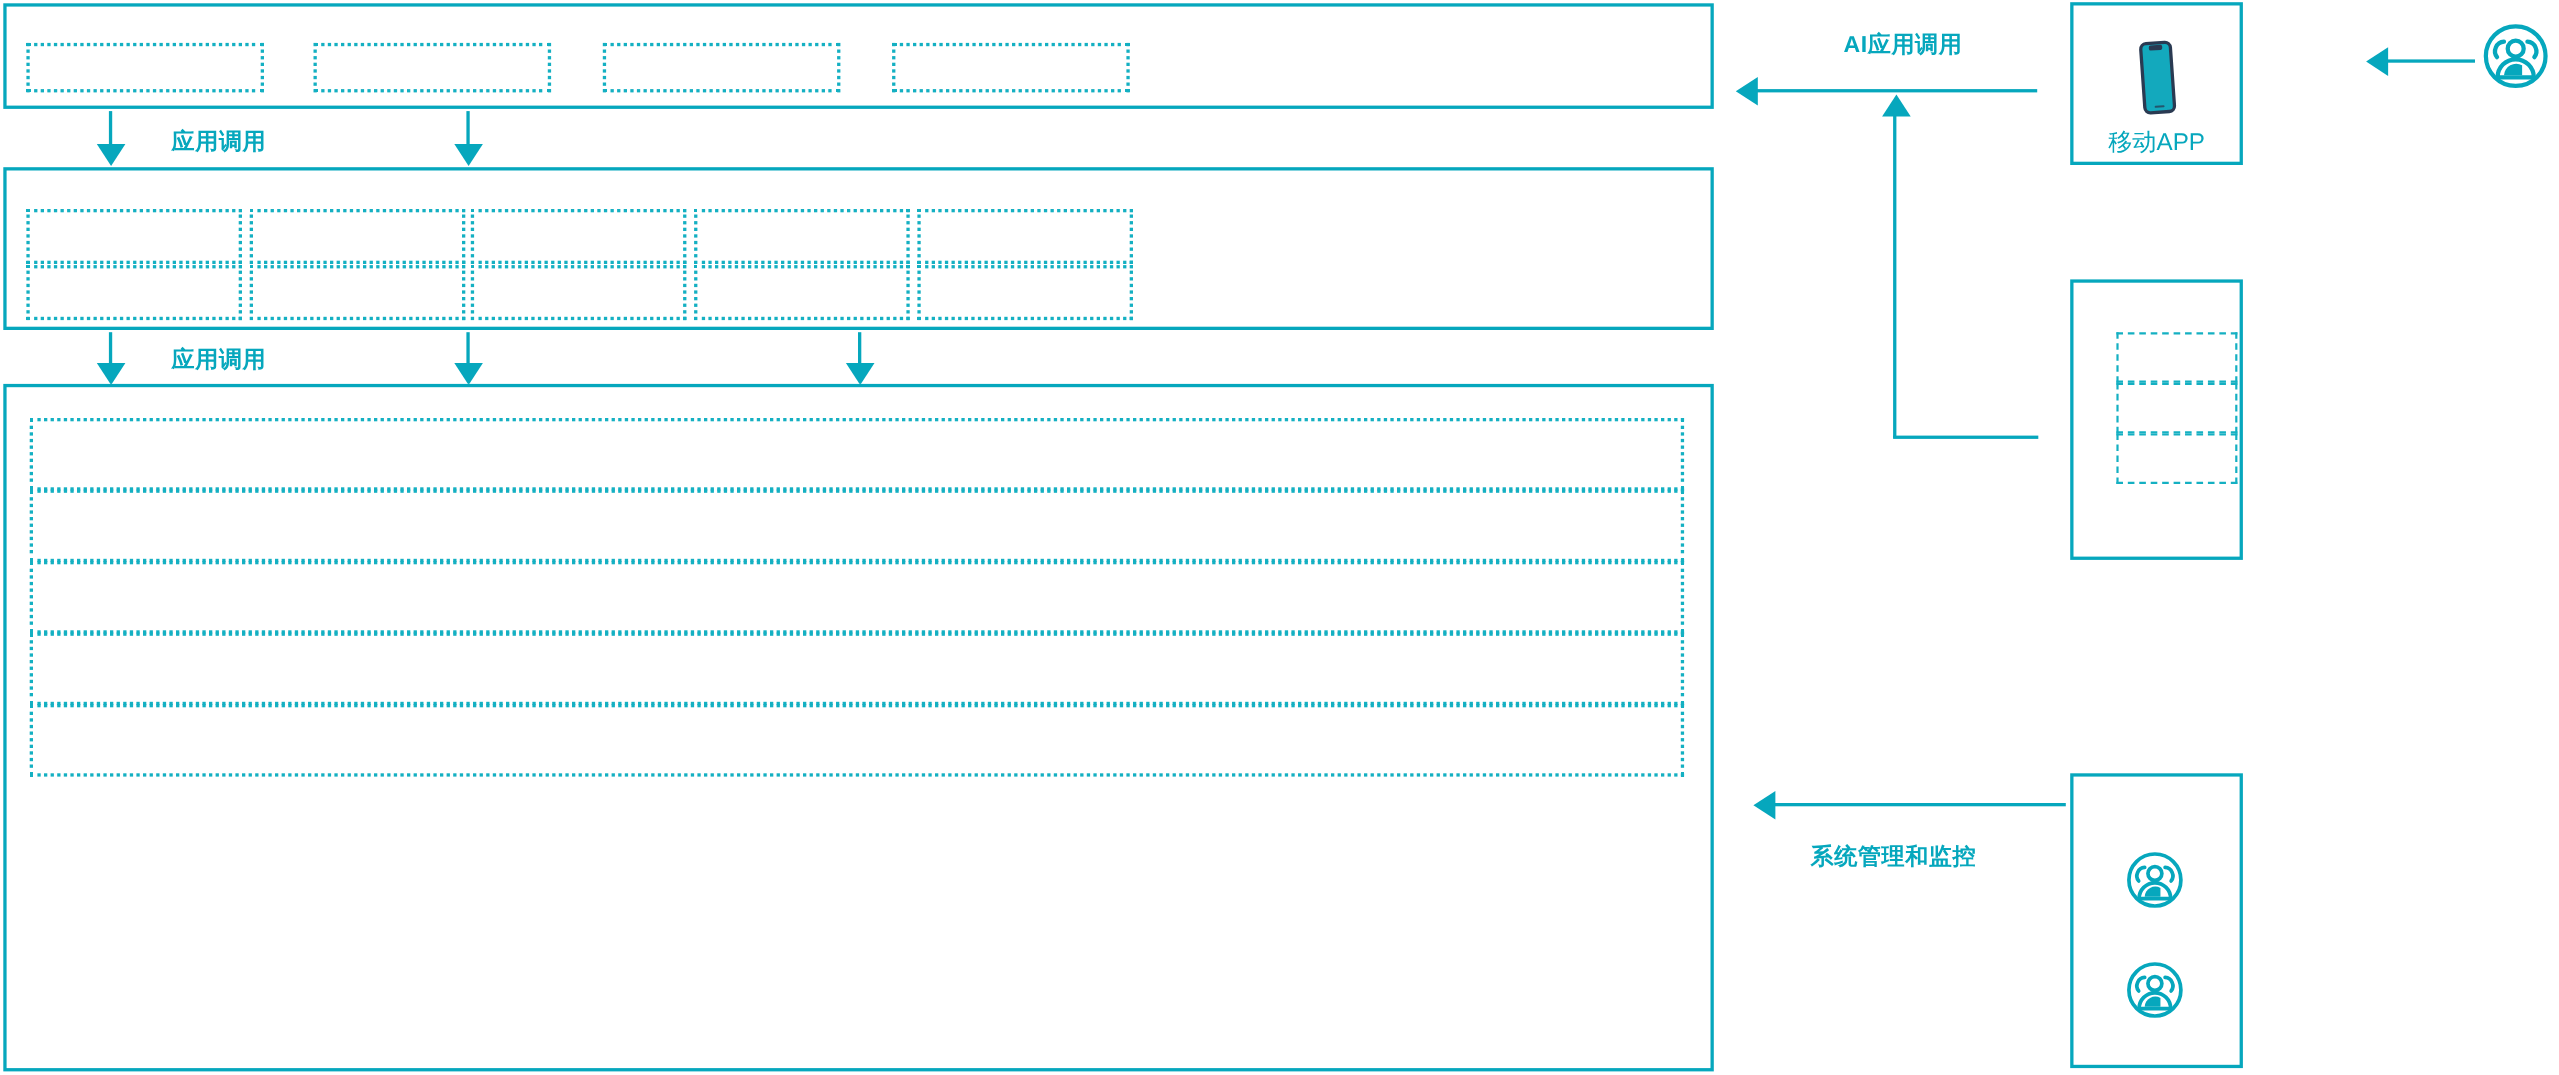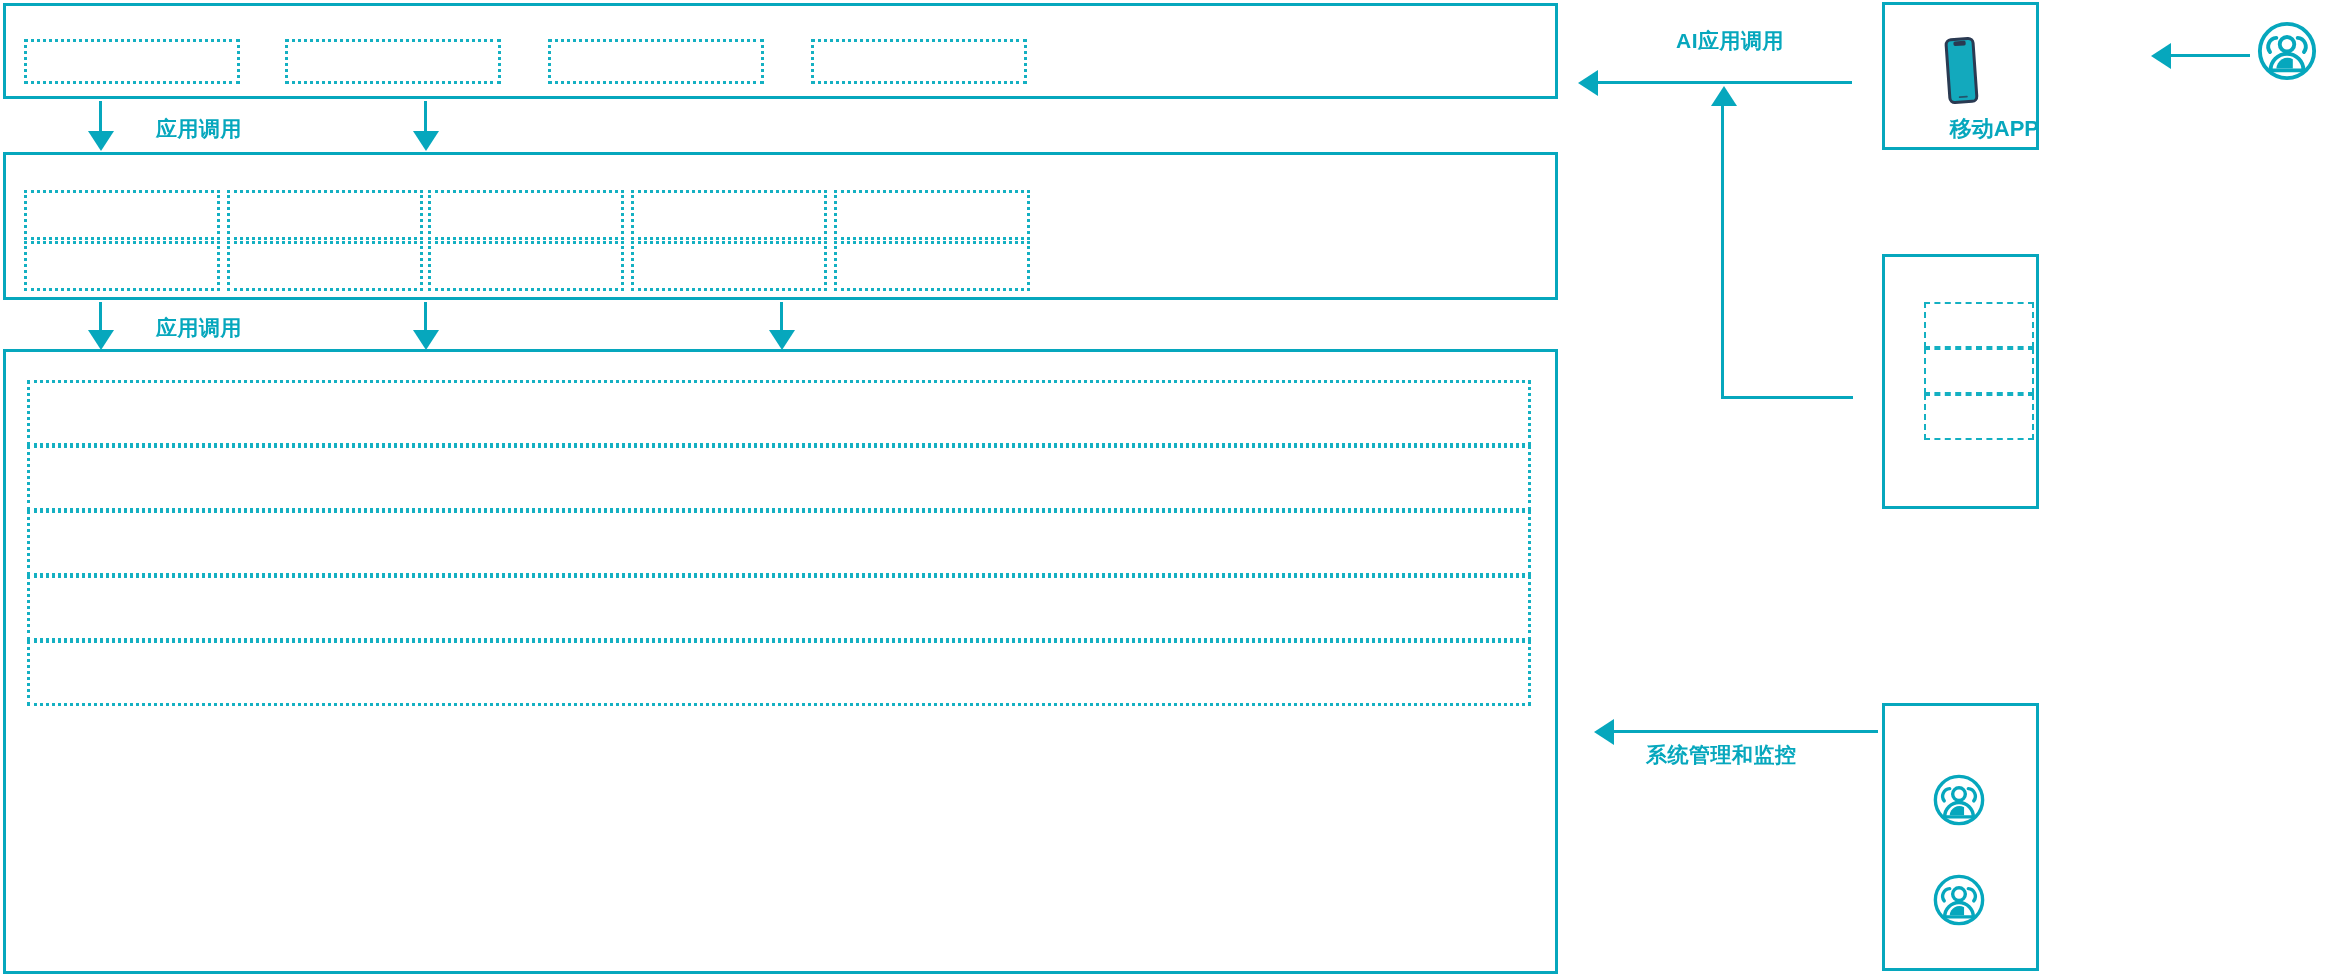--- a/index.html
+++ b/index.html
@@ -62,23 +62,23 @@
 
   
   .card{
     position:absolute;
     border:3px solid #06a7bd;
     background:#ffffff;
     box-sizing:border-box;
   }
   .card-label{
     position:absolute;left:0;right:0;
-    text-align:right;
+    text-align:center;
     color:#06a7bd;
-    font-weight:bold;
+    font-weight:normal;
     font-size:22px;
     white-space:nowrap;
   }
 
   .icon-users{position:absolute;}
   .icon-phone{position:absolute;}
 </style>
 </head>
 <body>
 
@@ -188,15 +188,15 @@
       <circle cx="32" cy="25" r="7.5" fill="none" stroke="#06a7bd" stroke-width="4"></circle>
       <path d="M14.5 33 a9 9 0 0 1 6.5 -14.5" fill="none" stroke="#06a7bd" stroke-width="4" stroke-linecap="round"></path>
       <path d="M49.5 33 a9 9 0 0 0 -6.5 -14.5" fill="none" stroke="#06a7bd" stroke-width="4" stroke-linecap="round"></path>
       <path d="M15 52 a17 17 0 0 1 34 0 z" fill="none" stroke="#06a7bd" stroke-width="4" stroke-linejoin="round"></path>
       <path d="M21 50 a11.5 11.5 0 0 1 17 -9.5 L38 50 z" fill="#06a7bd"></path>
     </svg>
   </div>
 
   <div class="hline" style="left:1613px;top:730px;width:265px;"></div>
   <div class="arrow-left" style="left:1594px;top:719px;"></div>
-  <div class="flabel" style="left:1646px;top:744px;">系统管理和监控</div>
+  <div class="flabel" style="left:1646px;top:768px;font-family:Liberation Serif, serif;">系统管理和监控</div>
 
 </div>
 
 </body></html>

